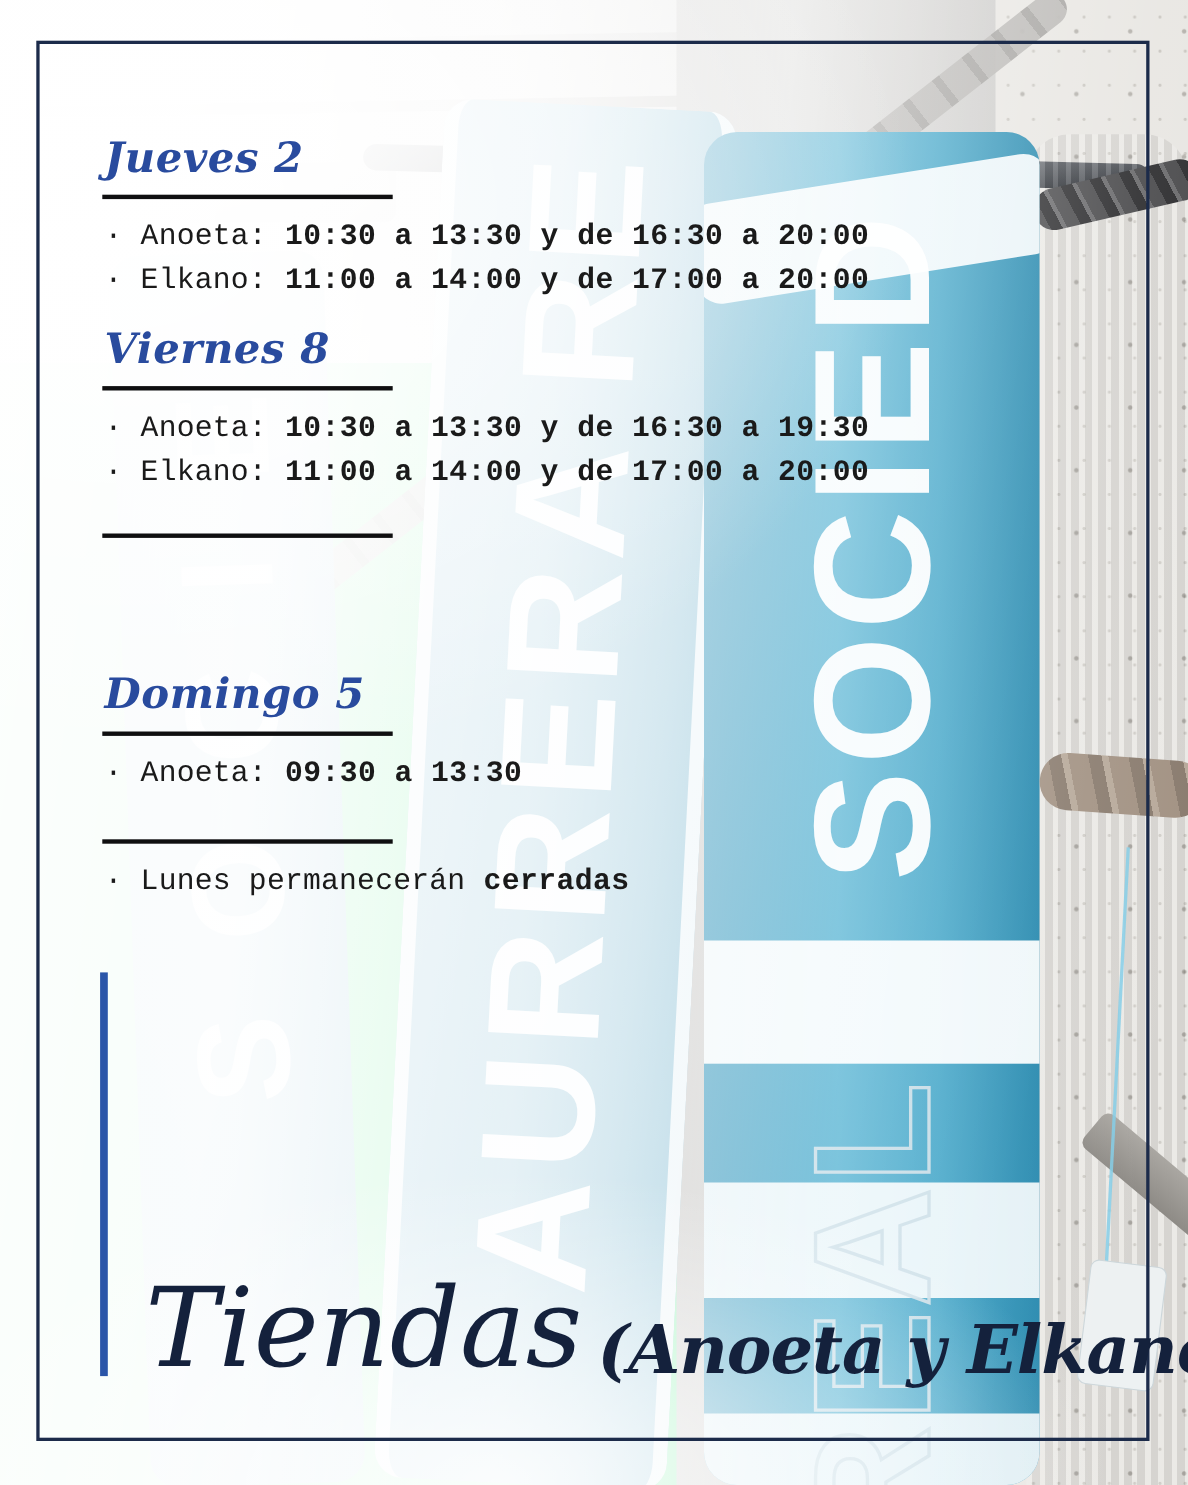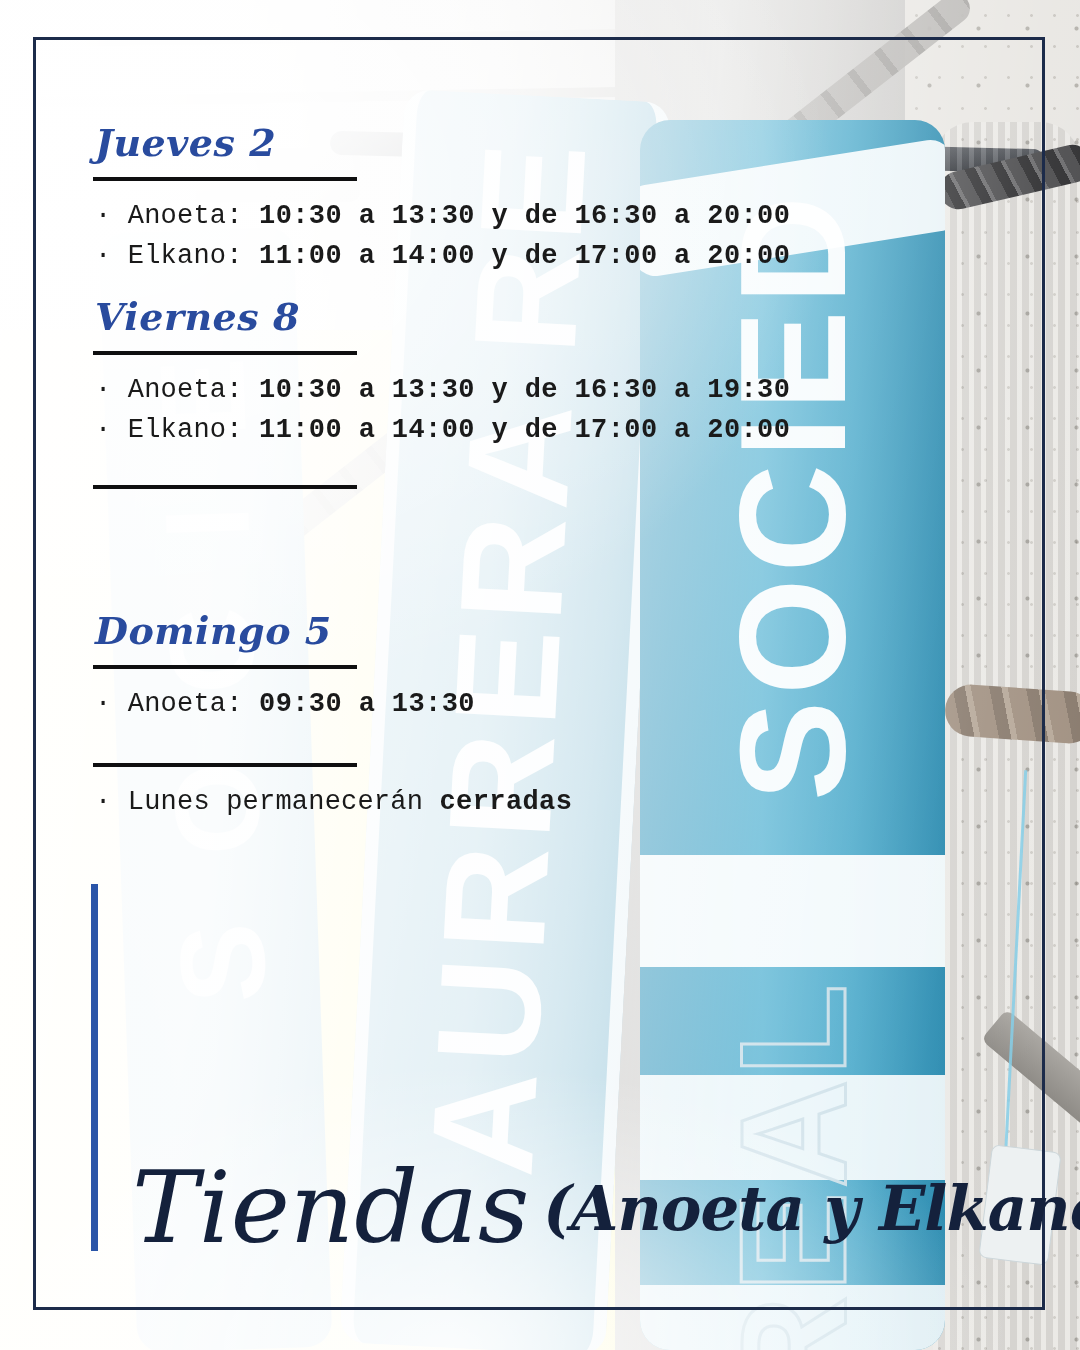--- a/index.html
+++ b/index.html
@@ -1,18 +1,18 @@
 <!DOCTYPE html>
 <html><head>
 <meta charset="utf-8">
 <style>
   html,body { margin:0; padding:0; background:#ffffff; }
   .canvas {
     position:relative; width:1080px; height:1350px; overflow:hidden;
-    background:#fef9c3;
+    background:#86efac;
     font-family:"Liberation Sans", sans-serif;
   }
   .bg, .bg * { position:absolute; }
 
   
   .ceiling {
     left:0; top:0; width:1080px; height:330px;
     background:linear-gradient(180deg,#e2e2e1 0%,#ebebea 55%,#f0f0ef 100%);
   }
   .beam-a { left:0; top:92px; width:660px; height:10px; background:#c8c7c5; transform:rotate(-1deg); }
@@ -126,21 +126,21 @@
     font-size:38px; line-height:1.1; color:#294b9e; letter-spacing:.5px;
   }
   .heading-underline { margin-top:13px; width:264px; height:4px; background:#0f0f10; margin-left:-2px; }
   .bullets { margin-top:15px; font-size:27px; line-height:40px; color:#1a1a1a; letter-spacing:.2px;font-family:Liberation Mono, monospace; }
   .bullets strong { font-weight:700; letter-spacing:.4px; }
 
   .accent-vertical-line { position:absolute; left:91px; top:884px; width:7px; height:367px; background:#2a55a8; }
 
   .footer-title {
     position:absolute; left:132px; top:1158px; width:912px;
-    display:flex; align-items:center; gap:14px; color:#14213c; white-space:nowrap;
+    display:flex; align-items:flex-end; gap:14px; color:#14213c; white-space:nowrap;
   }
   .footer-title .script {
     font-family:"DejaVu Serif", serif; font-style:italic; font-weight:400;
     font-size:100px; line-height:1;
   }
   .footer-title .detail {
     font-family:"DejaVu Serif", serif; font-style:italic; font-weight:700;
     font-size:61px; line-height:1; letter-spacing:-1px;
   }
 </style>

